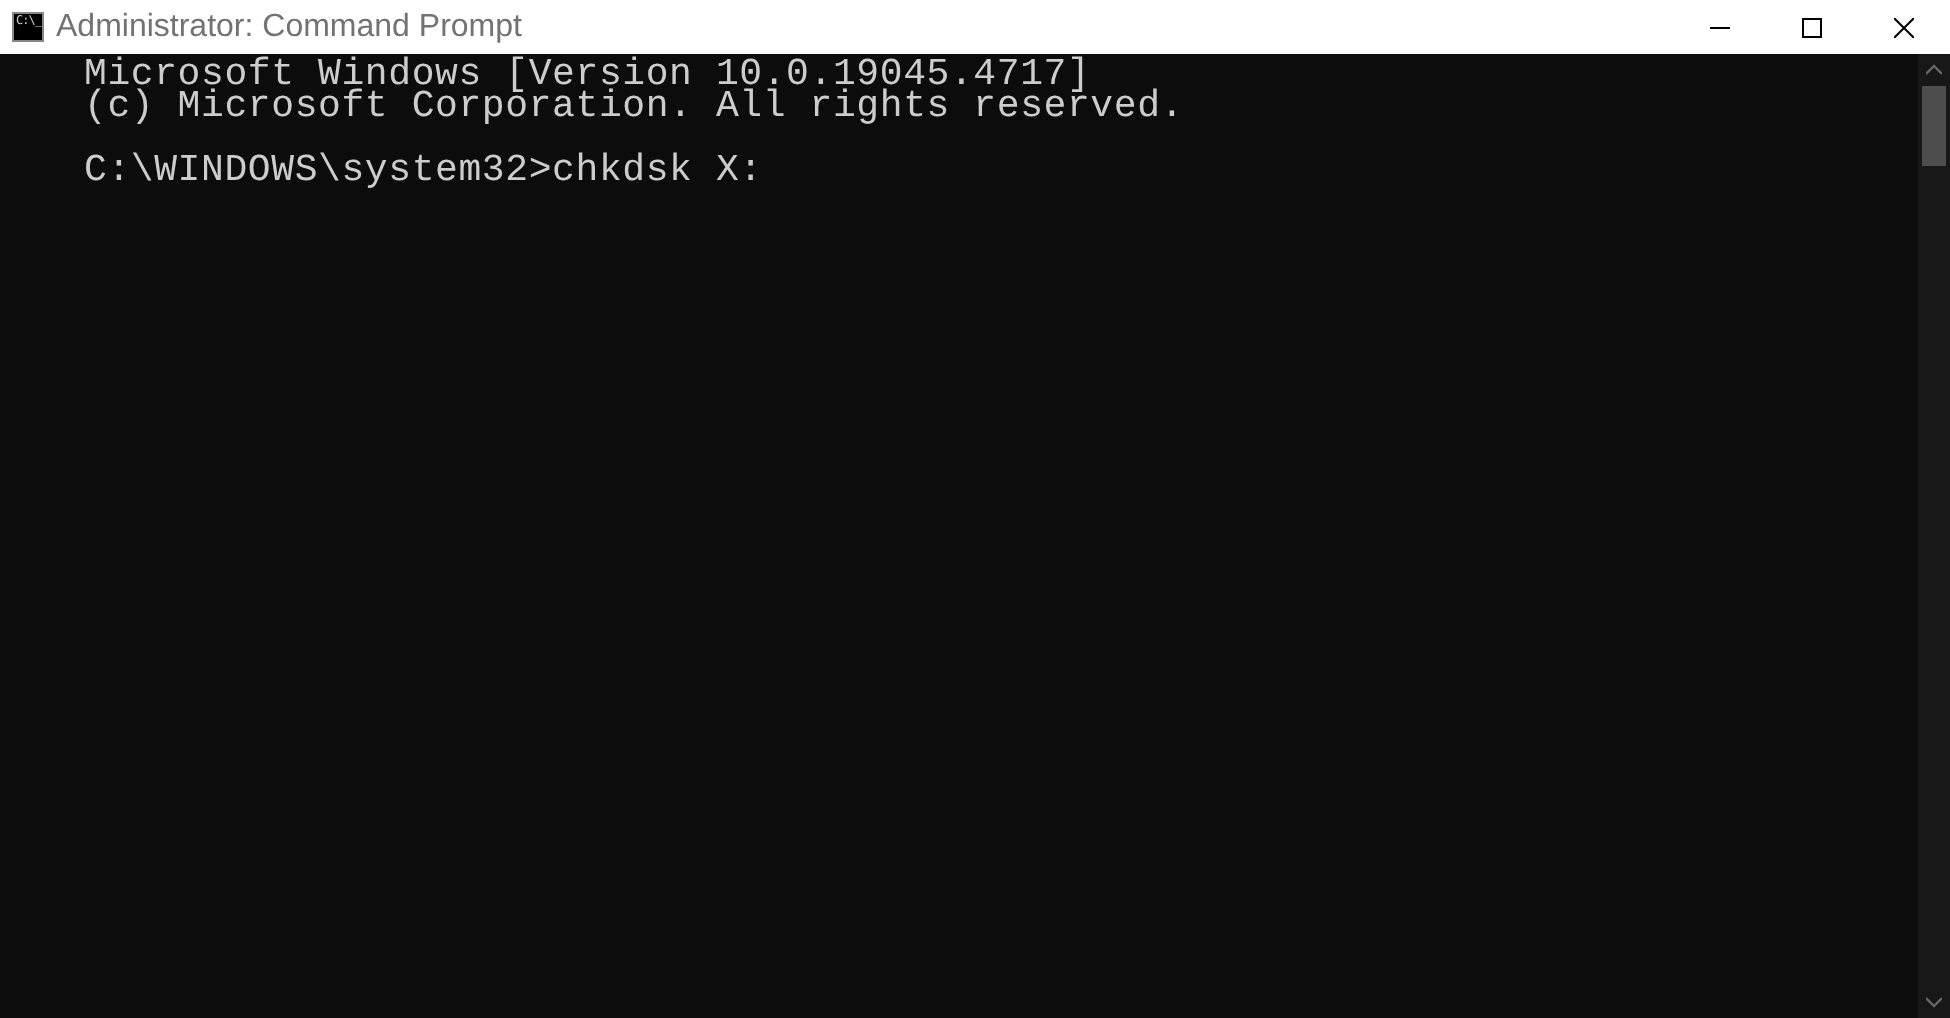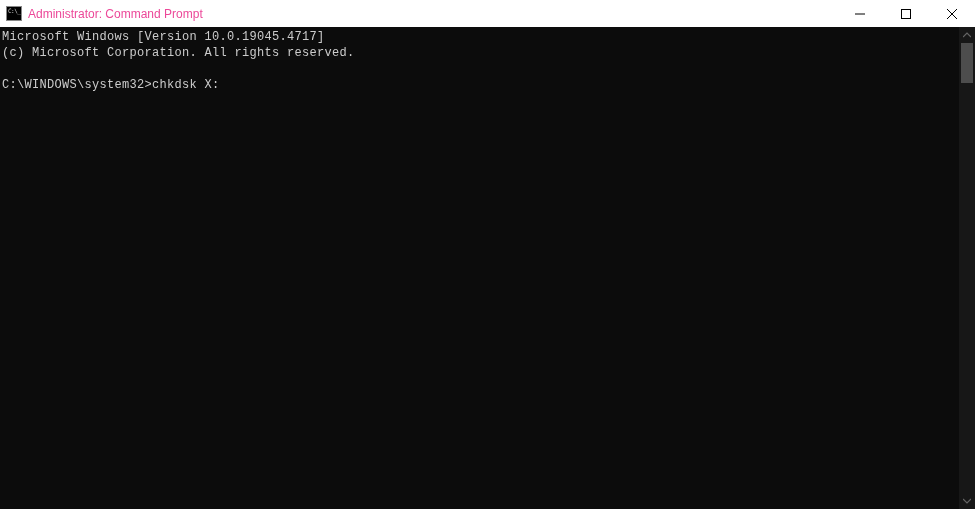--- a/index.html
+++ b/index.html
@@ -43,22 +43,22 @@
       position: absolute;
       top: 1px;
       left: 1px;
       font-size: 6px;
       color: #ccc;
       font-family: Consolas, monospace;
       line-height: 6px;
       letter-spacing: -0.5px;
     }
     .titlebar-text {
-      font-size: 12px;
-      color: #ec4899;
+      font-size: 16px;
+      color: #737373;
       flex: 1;
     }
     .window-controls {
       display: flex;
       height: 100%;
     }
     .win-btn {
       width: 46px;
       height: 100%;
       display: flex;
@@ -77,26 +77,27 @@
       flex: 1;
       display: flex;
       background: #0c0c0c;
       min-height: 0;
     }
     .terminal {
       flex: 1;
       background: #0c0c0c;
       color: #cccccc;
       font-family: Consolas, "Courier New", monospace;
-      font-size: 12px;
+      font-size: 19px;
       line-height: 16px;
       padding: 2px 0 0 2px;
       white-space: pre;
       overflow: hidden;
       letter-spacing: 0.3px;
+      margin-left: 40px;
     }
     .scrollbar {
       width: 16px;
       background: #171717;
       position: relative;
       display: flex;
       flex-direction: column;
     }
     .scroll-arrow {
       width: 16px;

